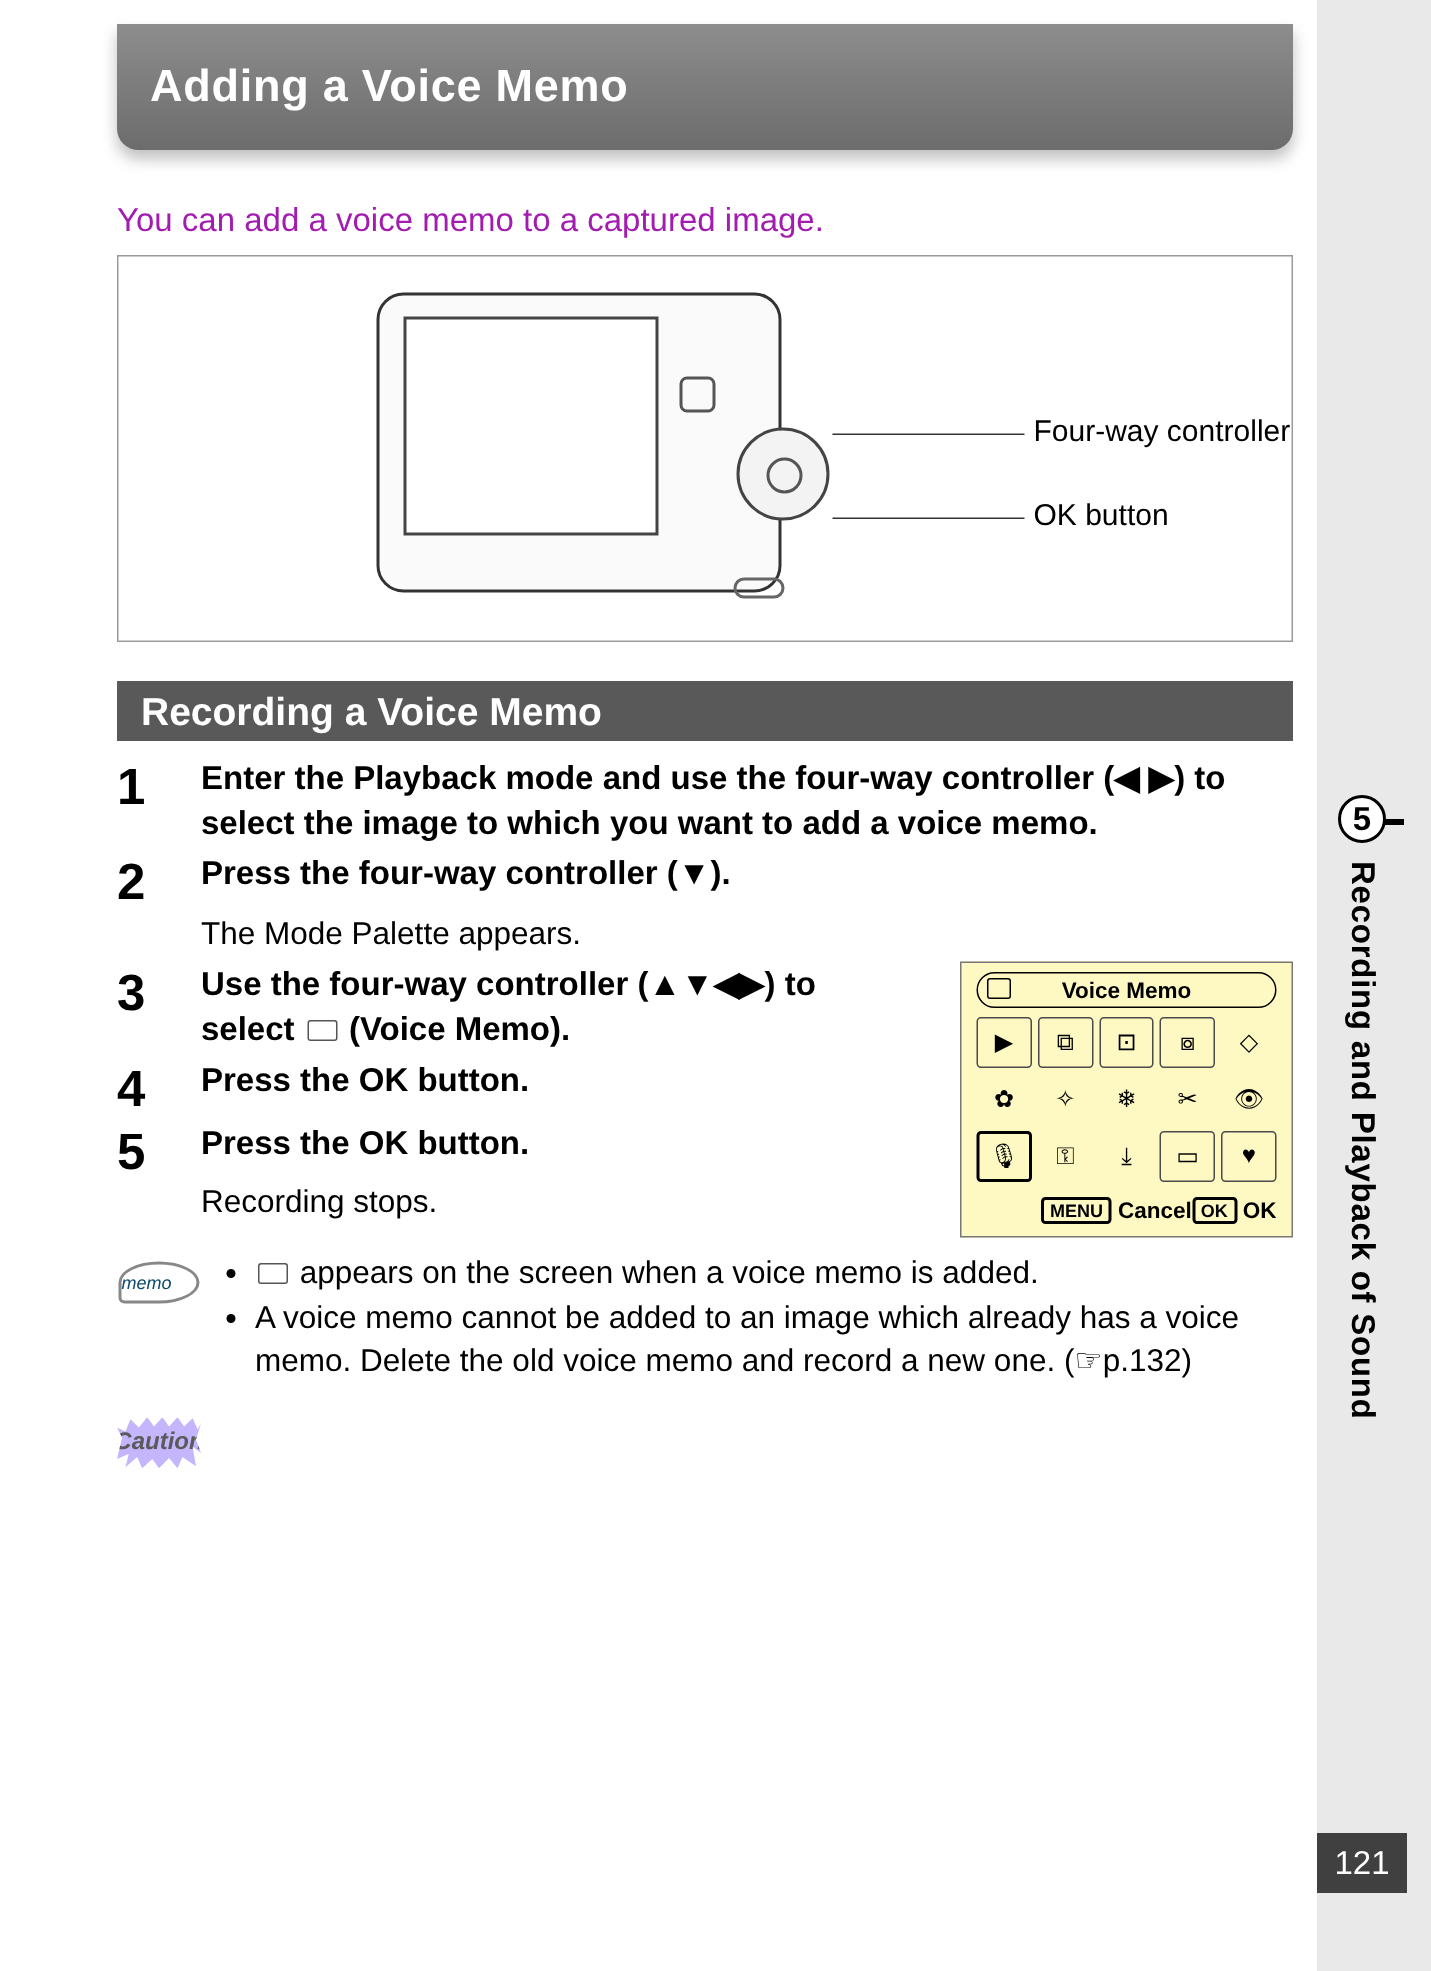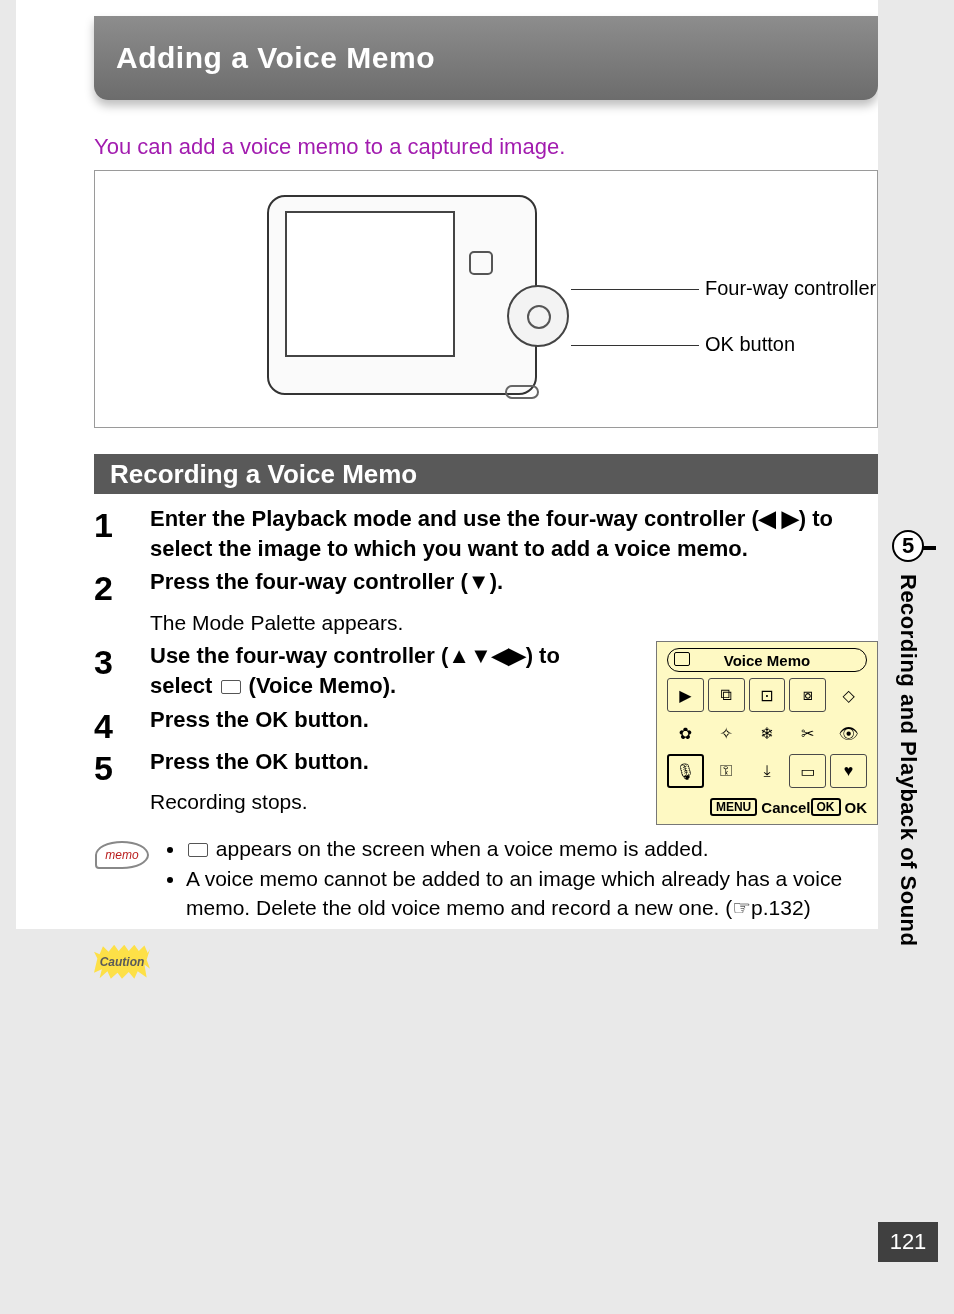--- a/index.html
+++ b/index.html
@@ -8,23 +8,23 @@
     font-family: Arial, Helvetica, sans-serif;
     background: #e9e9e9;
     width: 954px;
     height: 1314px;
     position: relative;
     overflow: hidden;
   }
   .page {
     background: #fff;
     position: absolute;
-    left: 16px; top: 0;
+    left: 0; top: 0;
     width: 878px;
-    height: 929px;
+    height: 1314px;
   }
   .title-head {
     margin: 16px 0 0 78px;
     width: 784px;
     height: 84px;
     background: linear-gradient(#8d8d8d,#6c6c6c);
     border-radius: 0 0 14px 14px;
     display: flex;
     align-items: center;
     padding-left: 22px;
@@ -185,29 +185,29 @@
     gap:16px;
   }
   .note-icon{
     width:56px; height:40px;
     display:flex;align-items:center;justify-content:center;
     flex-shrink:0;
   }
   .memo-icon{
     border:2px solid #888; border-radius:50% 50% 50% 4px;
     width:54px;height:28px;
-    display:flex;align-items:center;justify-content:center;
-    font-size:12px; color:#b91c1c; font-style:italic;
+    display:flex;align-items:center;justify-content:flex-start;
+    font-size:12px; color:#0c4a6e; font-style:italic;
   }
   .caution-icon{
     width:56px;height:34px;
-    background:#fde047;
+    background:#c4b5fd;
     clip-path: polygon(6% 40%,0 20%,10% 28%,16% 4%,26% 20%,36% 0,44% 18%,54% 0,62% 18%,72% 0,80% 18%,90% 2%,96% 24%,100% 12%,94% 44%,100% 70%,90% 58%,94% 96%,78% 78%,72% 100%,62% 80%,50% 100%,42% 82%,30% 100%,24% 78%,10% 98%,14% 72%,0 82%);
     display:flex;align-items:center;justify-content:center;
-    font-size:12px;color:#5a5a5a;font-style:italic;font-weight:bold;
+    font-size:16px;color:#5a5a5a;font-style:italic;font-weight:bold;
   }
   .note-body{
     flex:1; font-size:21px; line-height:1.35;
   }
   .note-body ul{margin:0;padding-left:20px;}
   .note-body li{margin-bottom:2px;}
 
   
   .right-col{
     position:absolute;

